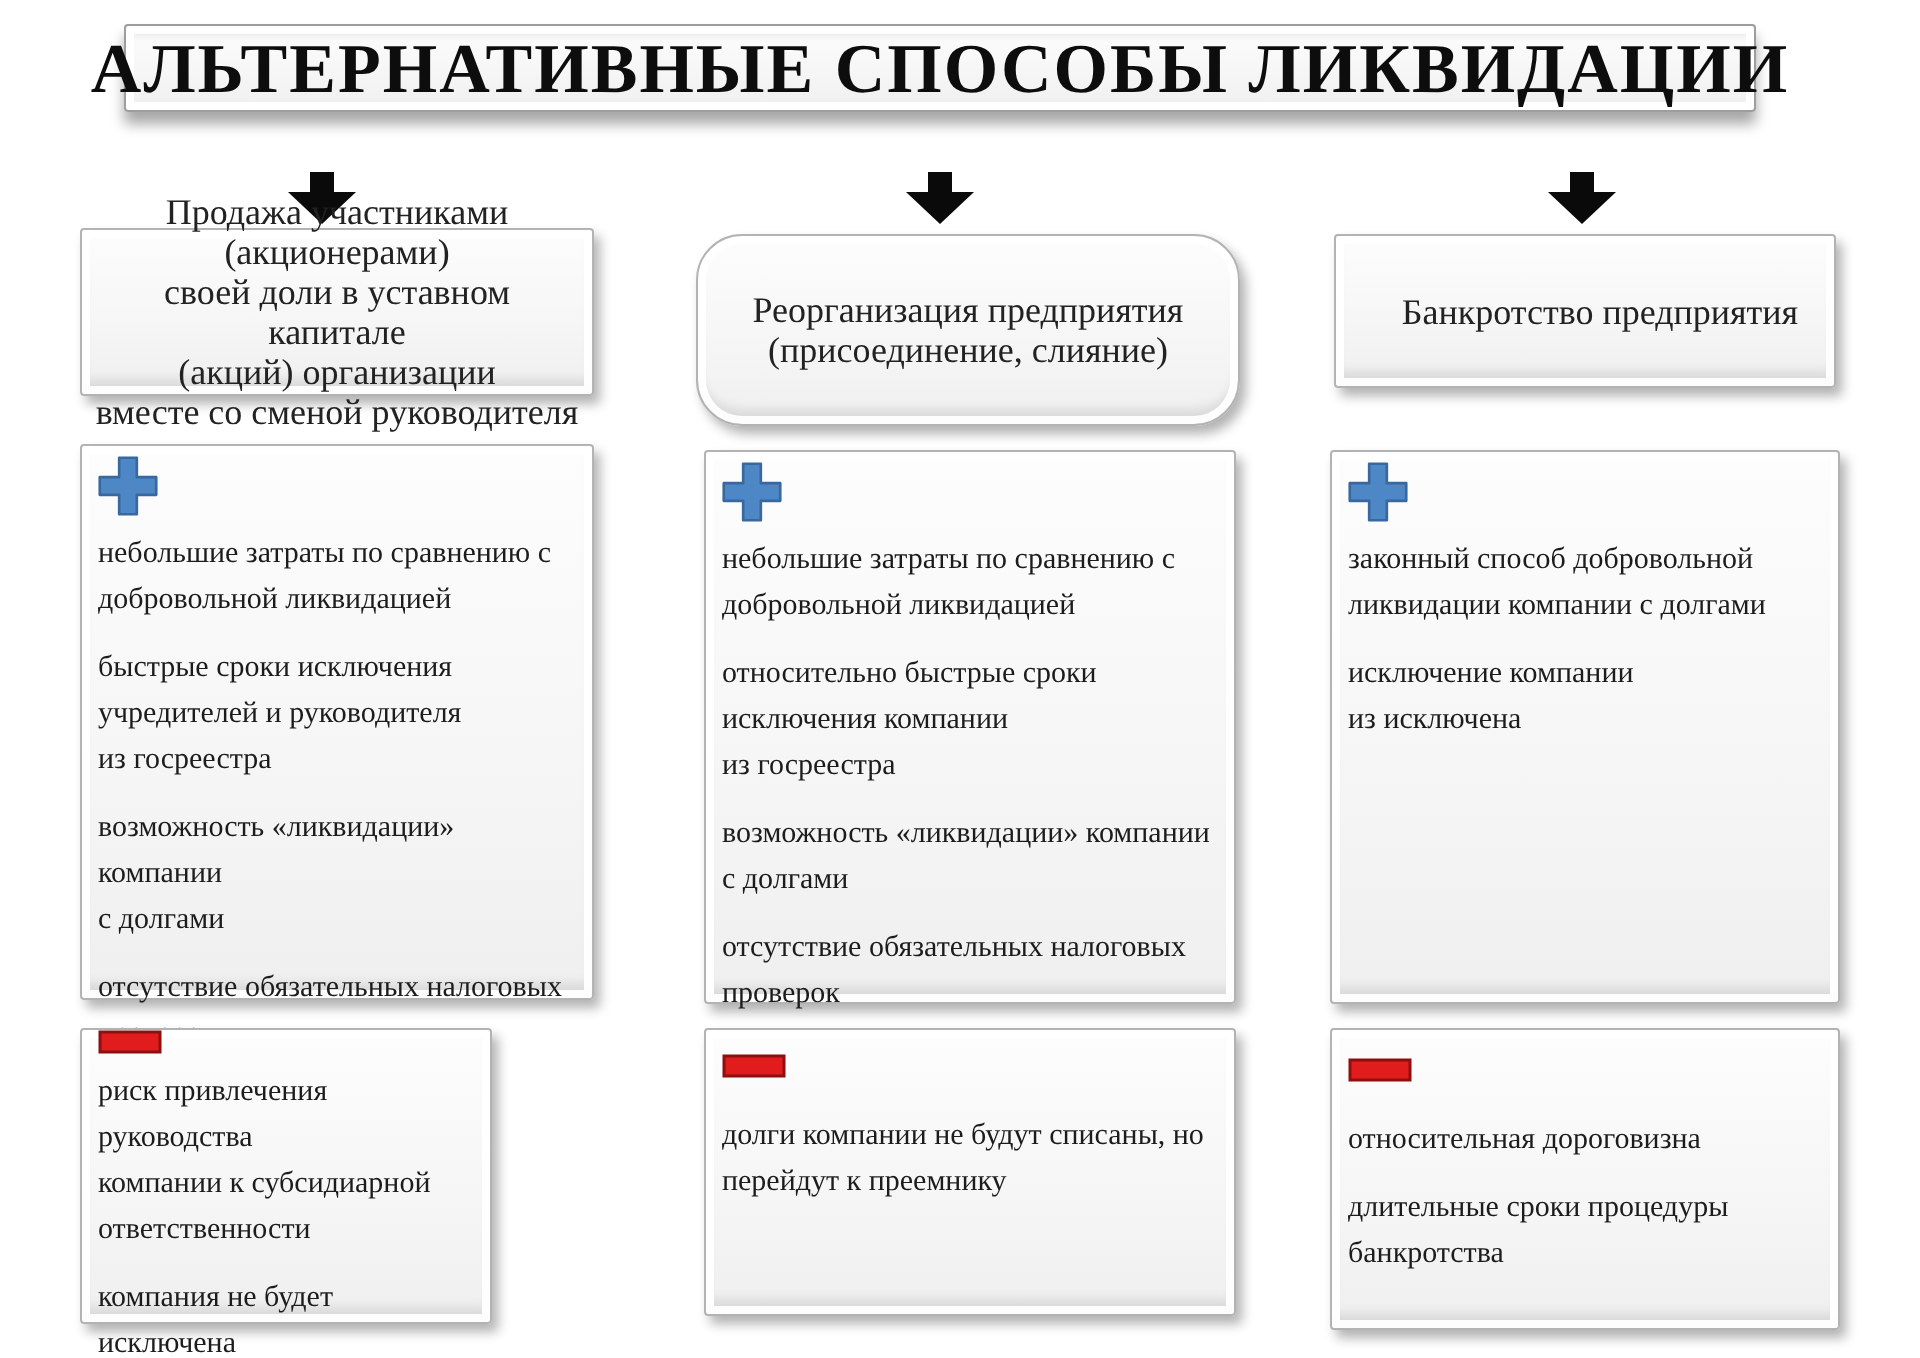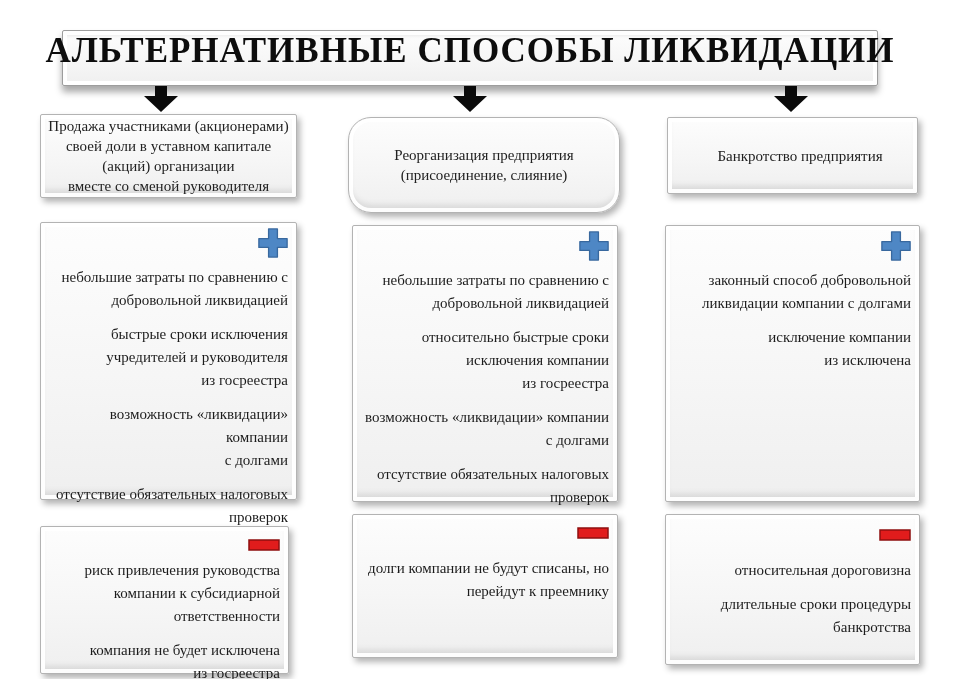--- a/index.html
+++ b/index.html
@@ -9,48 +9,48 @@
   }
   .panel{
     position:absolute;box-sizing:border-box;
     background:linear-gradient(180deg,#fdfdfd 0%,#f6f6f6 55%,#efefef 100%);
     border:1px solid #b3b3b3;border-radius:2px;
     box-shadow:inset 0 0 0 4px rgba(255,255,255,.95),
                inset 0 -7px 6px rgba(0,0,0,.10),
                3px 4px 6px rgba(0,0,0,.30);
   }
   #title-box{
-    left:62px;top:30px;width:816px;height:56px;
-    display:flex;align-items:flex-start;justify-content:center;
+    left:62px;top:12px;width:816px;height:44px;
+    display:flex;align-items:flex-end;justify-content:center;
     box-shadow:inset 0 0 0 4px rgba(255,255,255,.95),
                inset 0 4px 4px rgba(0,0,0,.12),
                0 6px 7px rgba(0,0,0,.35);
     border-color:#9d9d9d;
   }
   #title-box .t{
     font-size:35px;font-weight:bold;letter-spacing:1px;color:#0d0d0d;
     white-space:nowrap;
   }
   .arrow{position:absolute;top:86px;width:34px;height:26px;}
   #arrow-1{left:144px;} #arrow-2{left:453px;} #arrow-3{left:774px;}
   .hdr{
     display:flex;align-items:center;justify-content:center;text-align:center;
-    font-size:15px;line-height:20px;white-space:pre-line;color:#222;
+    font-size:18px;line-height:20px;white-space:pre-line;color:#222;
     padding:4px 6px;
   }
   #c1h{left:40px;top:114px;width:257px;height:84px;}
   #c2h{left:348px;top:117px;width:272px;height:96px;border-radius:23px;}
   #c3h{left:667px;top:117px;width:251px;height:77px;padding-left:21px;}
   .body{
-    text-align:right;font-size:15px;line-height:23px;padding:5px 8px 4px;
+    text-align:left;font-size:15px;line-height:23px;padding:5px 8px 4px;
   }
   #c1p{left:40px;top:222px;width:257px;height:278px;}
   #c2p{left:352px;top:225px;width:266px;height:277px;}
   #c3p{left:665px;top:225px;width:255px;height:277px;}
-  #c1m{left:40px;top:526px;width:249px;height:148px;padding-top:12px;}
+  #c1m{left:40px;top:514px;width:206px;height:148px;padding-top:0;}
   #c2m{left:352px;top:514px;width:266px;height:144px;padding-top:12px;}
   #c3m{left:665px;top:514px;width:255px;height:151px;padding-top:14px;}
   .icon-wrap{display:block;margin:0 auto 8px;line-height:0;}
   .plus-wrap{margin-bottom:8px;}
   .roomy .icon-wrap{margin-bottom:18px;}
   .item{white-space:pre-line;margin:0 0 11px;}
   .item:last-child{margin-bottom:0;}
 </style>
 </head>
 <body>

